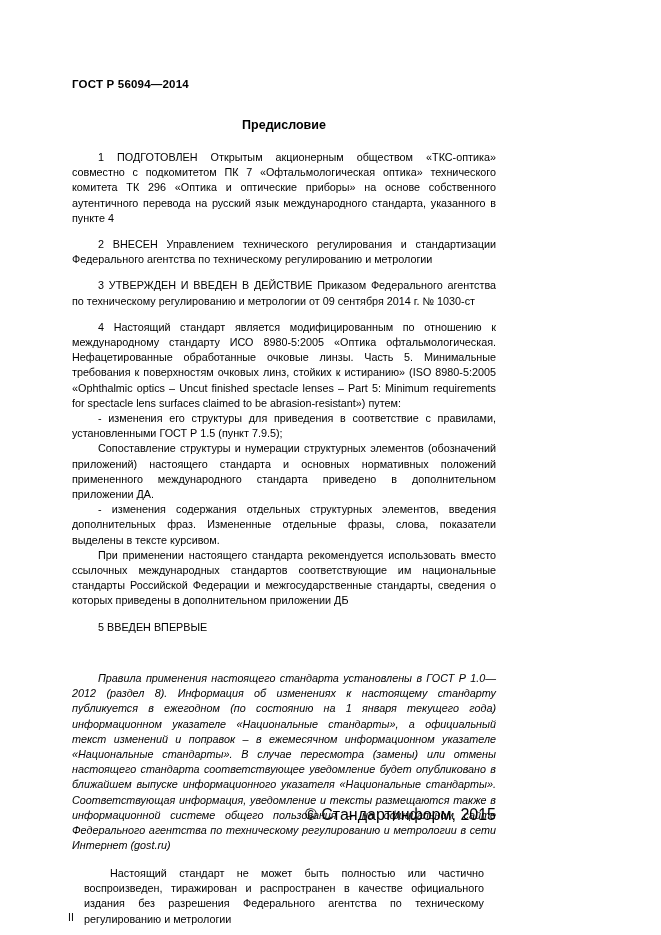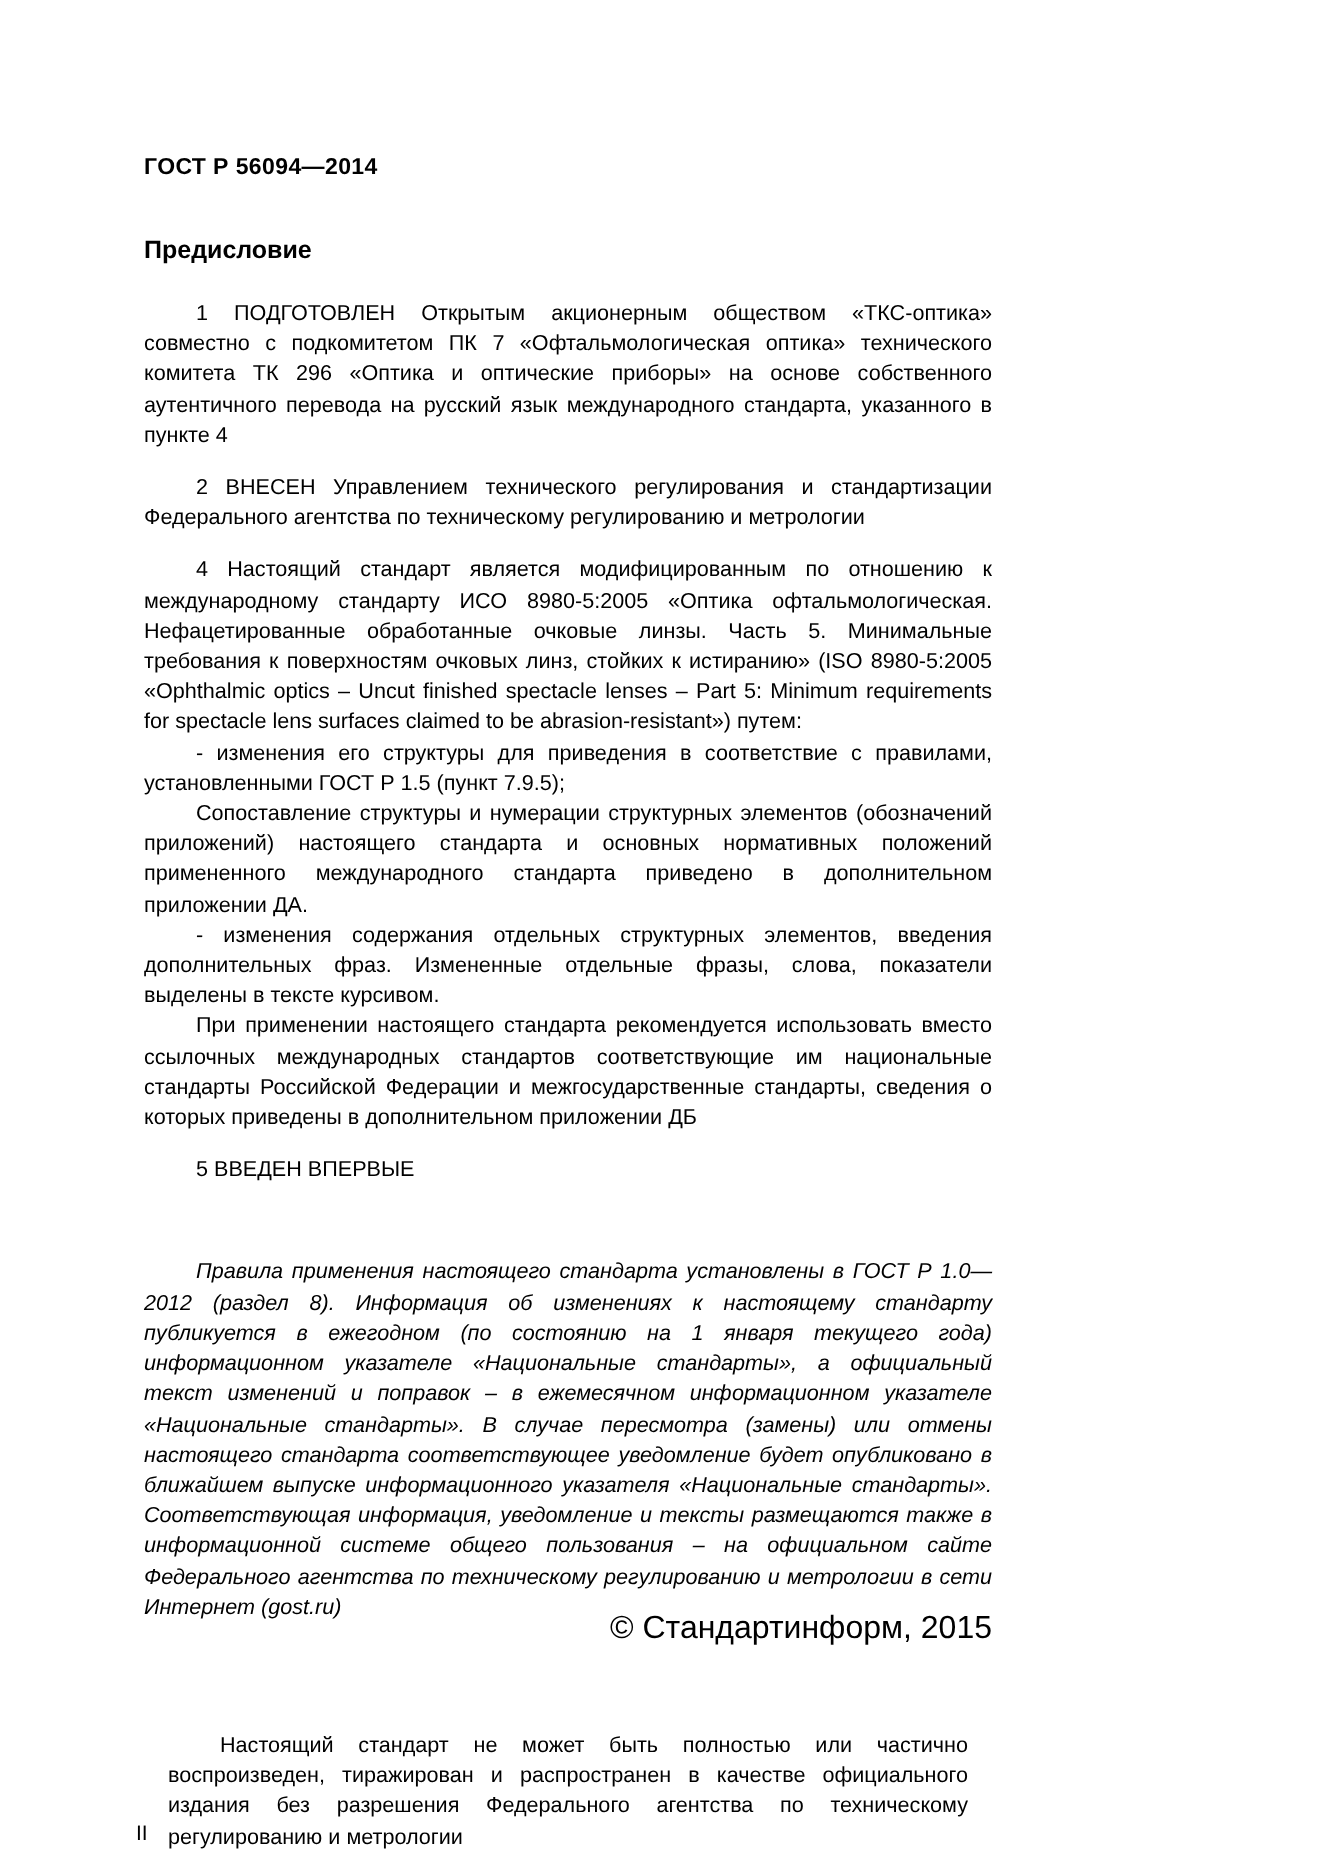--- a/index.html
+++ b/index.html
@@ -26,20 +26,21 @@
   }
   .header-code {
     font-size: 11.5px;
     font-weight: bold;
     letter-spacing: 0.2px;
     margin: 0 0 28px 0;
   }
   .doc-title {
     font-size: 12.5px;
     font-weight: bold;
+    text-align: center;
     margin: 0 0 18px 0;
   }
   p.para {
     font-size: 10.8px;
     line-height: 15.2px;
     text-align: justify;
     text-justify: inter-word;
     margin: 0 0 11px 0;
     text-indent: 26px;
     hyphens: none;
@@ -92,20 +93,21 @@
 <body>
 
 <div class="page">
 
   <div class="header-code">ГОСТ Р 56094—2014</div>
 
   <div class="doc-title">Предисловие</div>
 
   <p class="para">1 ПОДГОТОВЛЕН Открытым акционерным обществом «ТКС-оптика» совместно с подкомитетом ПК 7 «Офтальмологическая оптика» технического комитета ТК 296 «Оптика и оптические приборы» на основе собственного аутентичного перевода на русский язык международного стандарта, указанного в пункте 4</p>
   <p class="para">2 ВНЕСЕН Управлением технического регулирования и стандартизации Федерального агентства по техническому регулированию и метрологии</p>
+  <p class="para">3 УТВЕРЖДЕН И ВВЕДЕН В ДЕЙСТВИЕ Приказом Федерального агентства по техническому регулированию и метрологии от 09 сентября 2014 г. № 1030-ст</p>
   <p class="para tight">4 Настоящий стандарт является модифицированным по отношению к международному стандарту ИСО 8980-5:2005 «Оптика офтальмологическая. Нефацетированные обработанные очковые линзы. Часть 5. Минимальные требования к поверхностям очковых линз, стойких к истиранию» (ISO 8980-5:2005 «Ophthalmic optics – Uncut finished spectacle lenses – Part 5: Minimum requirements for spectacle lens surfaces claimed to be abrasion-resistant») путем:</p>
   <p class="para dash tight">- изменения его структуры для приведения в соответствие с правилами, установленными ГОСТ Р 1.5 (пункт 7.9.5);</p>
   <p class="para tight">Сопоставление структуры и нумерации структурных элементов (обозначений приложений) настоящего стандарта и основных нормативных положений примененного международного стандарта приведено в дополнительном приложении ДА.</p>
   <p class="para dash tight">- изменения содержания отдельных структурных элементов, введения дополнительных фраз. Измененные отдельные фразы, слова, показатели выделены в тексте курсивом.</p>
   <p class="para">При применении настоящего стандарта рекомендуется использовать вместо ссылочных международных стандартов соответствующие им национальные стандарты Российской Федерации и межгосударственные стандарты, сведения о которых приведены в дополнительном приложении ДБ</p>
   <p class="para">5 ВВЕДЕН ВПЕРВЫЕ</p>
 
   <div class="italic-block">
     <p>Правила применения настоящего стандарта установлены в ГОСТ Р 1.0—2012 (раздел 8). Информация об изменениях к настоящему стандарту публикуется в ежегодном (по состоянию на 1 января текущего года) информационном указателе «Национальные стандарты», а официальный текст изменений и поправок – в ежемесячном информационном указателе «Национальные стандарты». В случае пересмотра (замены) или отмены настоящего стандарта соответствующее уведомление будет опубликовано в ближайшем выпуске информационного указателя «Национальные стандарты». Соответствующая информация, уведомление и тексты размещаются также в информационной системе общего пользования – на официальном сайте Федерального агентства по техническому регулированию и метрологии в сети Интернет (gost.ru)</p>
   </div>

